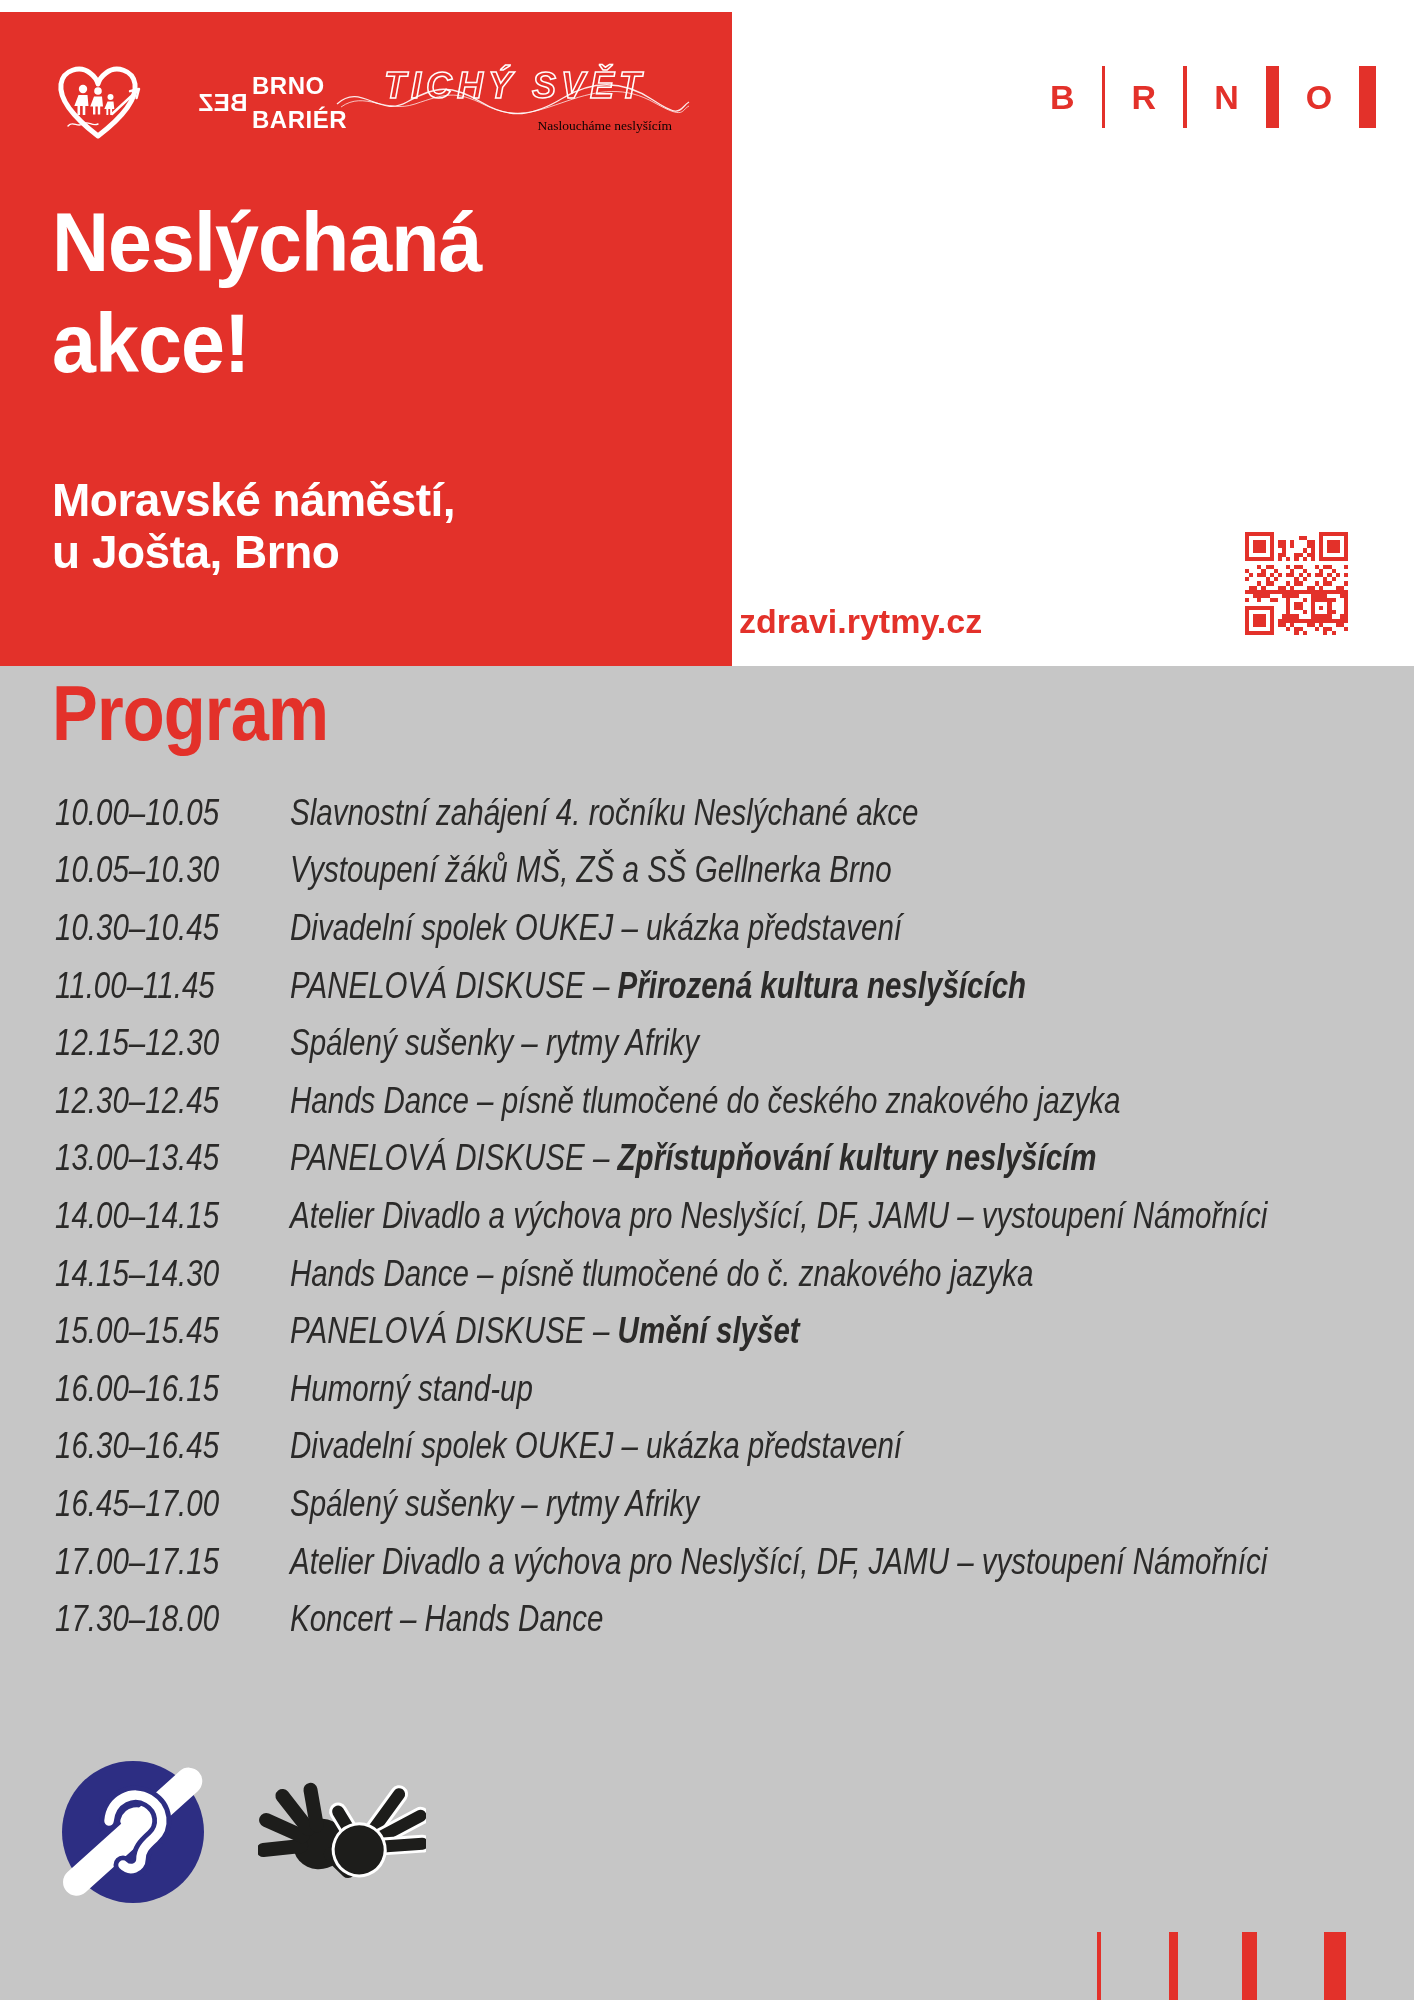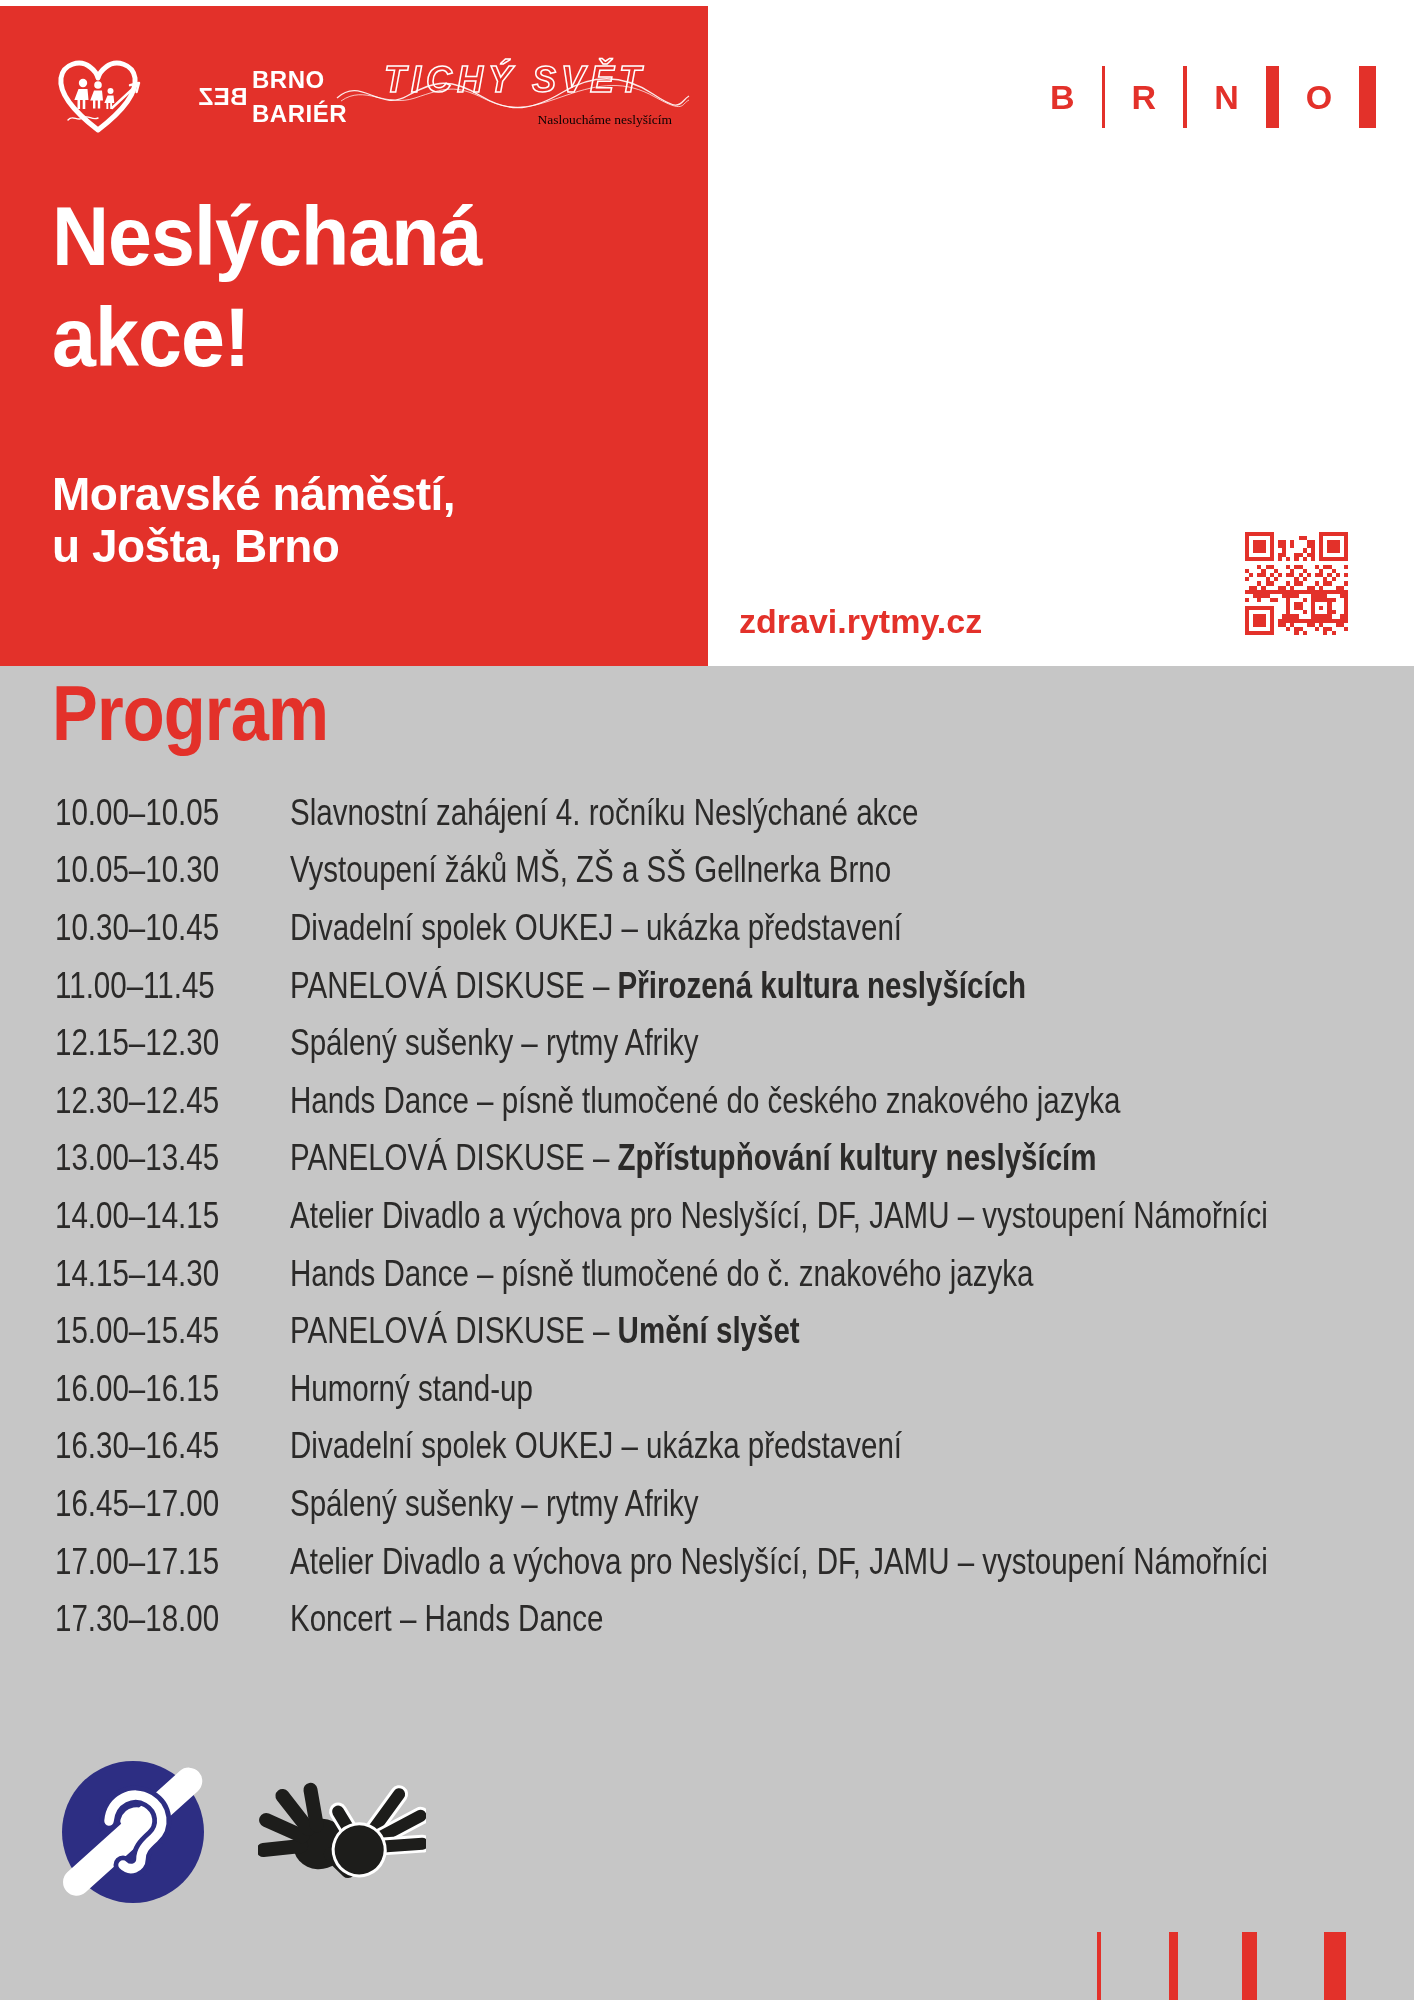--- a/index.html
+++ b/index.html
@@ -1,20 +1,20 @@
 <!DOCTYPE html>
 <html style="--red: #e3312a; --gray: #c6c6c6; --text: #2b2a29;"><head>
 <meta charset="utf-8">
 <style>
   html,body{margin:0;padding:0;background:#fff;}
   .page{position:relative;width:1414px;height:2000px;background:#fff;overflow:hidden;
         font-family:"Liberation Sans",sans-serif;}
 
   
-  .red-block{position:absolute;left:0;top:6px;width:708px;height:666px;background:var(--red);}
+  .red-block{position:absolute;left:0;top:12px;width:708px;height:666px;background:var(--red);padding-left:24px;}
   .heart-logo{position:absolute;left:52px;top:50px;}
   .bbb-logo{position:absolute;left:198px;top:62px;width:152px;height:62px;color:#fff;
             font-weight:700;font-size:24px;line-height:1;letter-spacing:.5px;}
   .bbb-logo span{position:absolute;white-space:nowrap;}
   .bbb-brno{left:54px;top:0;}
   .bbb-bez{left:0;top:17px;transform:scaleX(-1);transform-origin:center;}
   .bbb-barier{left:54px;top:34px;}
   .ts-logo{position:absolute;left:335px;top:48px;width:356px;height:76px;color:#fff;}
   .ts-tag{position:absolute;right:19px;top:58px;font-size:13.5px;color:#000000;opacity:.95;white-space:nowrap;font-family:Liberation Serif, serif;}
   .title{position:absolute;left:52px;top:180px;margin:0;color:#fff;font-weight:700;
@@ -32,21 +32,21 @@
   .website{position:absolute;left:739px;top:602px;color:var(--red);font-weight:700;
            font-size:34px;white-space:nowrap;}
   .qr{position:absolute;left:1245px;top:532px;width:103px;height:103px;background:#fff;}
 
   
   .program{position:absolute;left:0;top:666px;width:1414px;height:1334px;background:var(--gray);}
   .prog-heading{position:absolute;left:52px;top:8px;margin:0;color:var(--red);font-weight:700;
                 font-size:78px;line-height:1;transform:scaleX(.88);transform-origin:left top;
                 letter-spacing:-1px;}
   .rows{position:absolute;left:55px;top:118px;width:1330px;}
-  .row{display:flex;align-items:center;height:57.6px;font-size:36px;color:var(--text);white-space:nowrap;}
+  .row{display:flex;align-items:center;height:57.6px;font-size:36px;color:var(--text);white-space:nowrap;font-style:italic;}
   .row .time{flex:0 0 235px;display:inline-block;transform:scaleX(.82);transform-origin:left center;}
   .row .desc{display:inline-block;transform:scaleX(.82);transform-origin:left center;}
   .row .txt-bold{font-weight:700;}
 
   
   .deaf-icon{position:absolute;left:62px;top:1761px;}
   .hands-icon{position:absolute;left:258px;top:1760px;}
   .bbar{position:absolute;bottom:0;background:var(--red);}
 </style>
 </head>

